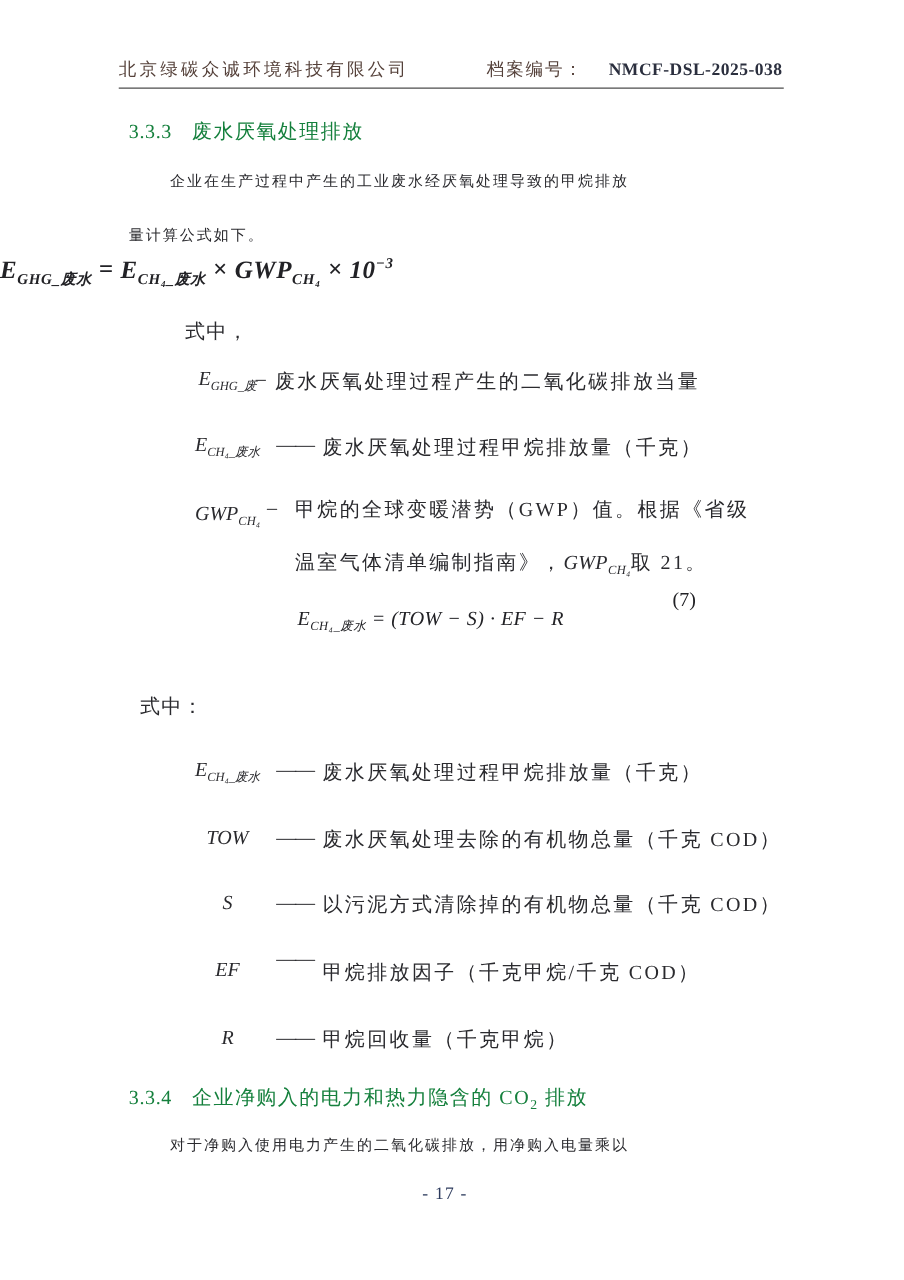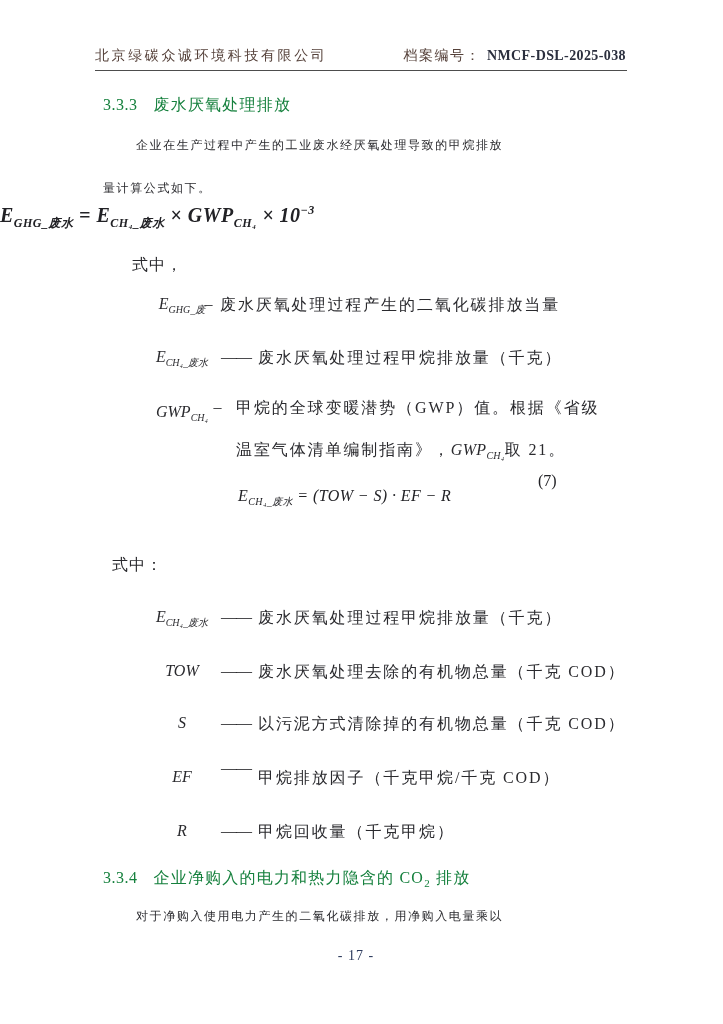--- a/index.html
+++ b/index.html
@@ -4,21 +4,21 @@
 <style>
   html,body{margin:0;padding:0;background:#ffffff;}
   .page{
     position:relative;width:723px;height:1024px;background:#ffffff;overflow:hidden;
     font-family:"Liberation Serif","DejaVu Serif",serif;color:#26262a;
   }
   
   .hdr-left{position:absolute;left:95px;top:47px;font-size:14px;letter-spacing:2.6px;color:#55413a;}
   .hdr-right{position:absolute;right:97px;top:47px;font-size:14px;white-space:nowrap;}
   .hdr-right .lbl{color:#55413a;letter-spacing:1.5px;}
-  .hdr-right .no{color:#2b2f3e;font-weight:bold;letter-spacing:.4px;margin-left:6px;}
+  .hdr-right .no{color:#2b2f3e;font-weight:bold;letter-spacing:.4px;margin-left:20px;}
   .hdr-rule{position:absolute;left:95px;width:532px;top:70px;border-top:1.6px solid #4d4d4d;height:0;}
   
   .h3{position:absolute;left:103px;font-size:16px;font-weight:normal;color:#15803d;letter-spacing:1.2px;white-space:nowrap;}
   .h3 .num{margin-right:16px;letter-spacing:.5px;}
   
   .para{position:absolute;font-size:12px;letter-spacing:1.6px;color:#2a2a2e;white-space:nowrap;}
   
   .formula-main{position:absolute;left:0;width:723px;top:203px;
     font-size:20px;font-style:italic;font-weight:bold;color:#222226;letter-spacing:.5px;}
   .formula-main sub{font-size:12px;font-weight:bold;}
@@ -59,21 +59,21 @@
   <div class="h3" style="top:95px;">
     <span class="num">3.3.3</span><span>废水厌氧处理排放</span>
   </div>
   <div class="para" style="left:136px;top:137px;">企业在生产过程中产生的工业废水经厌氧处理导致的甲烷排放</div>
   <div class="para" style="left:103px;top:180px;">量计算公式如下。</div>
 
   <div class="formula-main">
     <span><span>E</span><sub>GHG_废水</sub></span><span> = </span><span><span>E</span><sub>CH₄_废水</sub></span><span> × </span><span><span>GWP</span><sub>CH₄</sub></span><span> × </span><span><span>10</span><sup>−3</sup></span>
   </div>
 
-  <div class="shizhong" style="left:132px;top:255px;text-align:center;">式中，</div>
+  <div class="shizhong" style="left:148px;top:255px;text-align:center;">式中，</div>
 
   <div class="trow r-a" style="top:295px;">
     <span class="term"><span>E</span><sub class="subnum">GHG_废</sub></span>
     <span class="dash">–</span>
     <span class="desc">废水厌氧处理过程产生的二氧化碳排放当量</span>
   </div>
 
   <div class="trow" style="top:348px;">
     <span class="term"><span>E</span><sub class="subnum">CH₄_废水</sub></span>
     <span class="dash">——</span>

